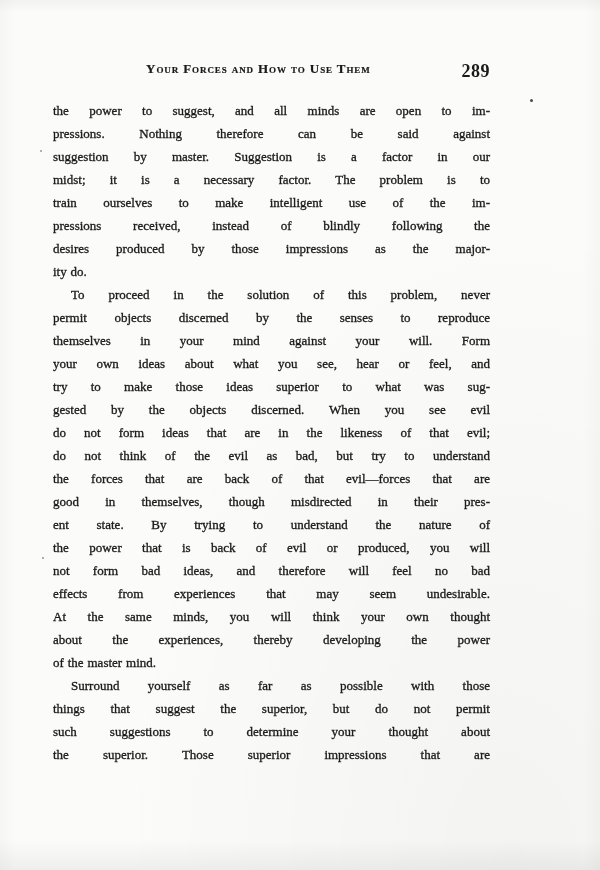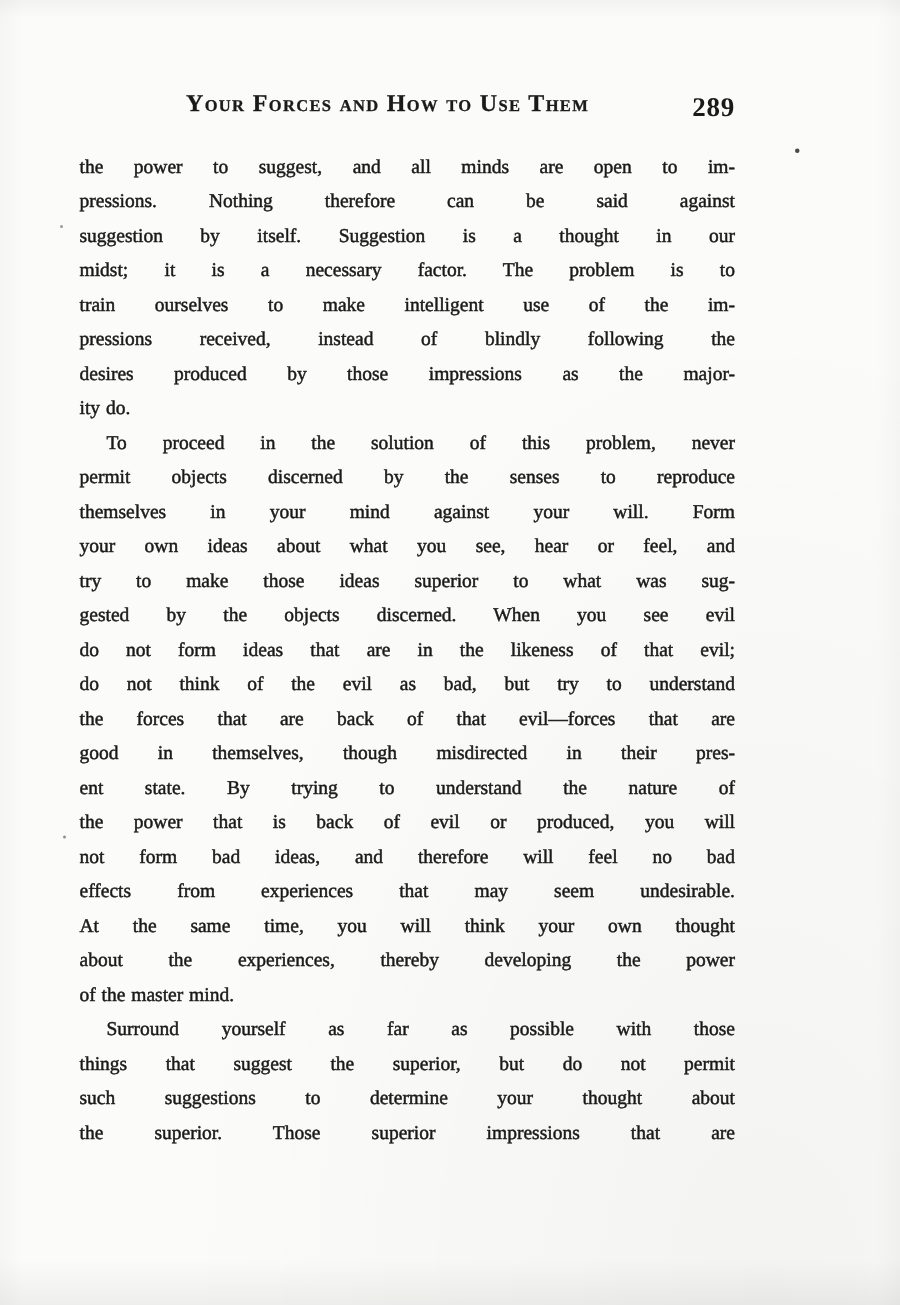--- a/index.html
+++ b/index.html
@@ -34,21 +34,21 @@
     left: 53px;
     width: 437px;
     height: 21px;
   }
   .running-head .title {
     position: absolute;
     left: 47%;
     transform: translateX(-50%);
     font-variant: small-caps;
     font-weight: bold;
-    font-size: 16px;
+    font-size: 13px;
     letter-spacing: 0.9px;
     white-space: nowrap;
     -webkit-text-stroke: 0.2px #1a1a1a;
   }
   .running-head .folio {
     position: absolute;
     right: 0;
     top: 0;
     font-weight: bold;
     font-size: 18px;
@@ -93,21 +93,21 @@
   <header class="running-head">
     <span class="title">Your Forces and How to Use Them</span>
     <span class="folio">289</span>
   </header>
 
   <main class="page-body">
 
   <div class="para">
         <div class="line">the power to suggest, and all minds are open to im-</div>
         <div class="line">pressions. Nothing therefore can be said against</div>
-        <div class="line">suggestion by itself. Suggestion is a thought in our</div>
+        <div class="line">suggestion by master. Suggestion is a factor in our</div>
         <div class="line">midst; it is a necessary factor. The problem is to</div>
         <div class="line">train ourselves to make intelligent use of the im-</div>
         <div class="line">pressions received, instead of blindly following the</div>
         <div class="line">desires produced by those impressions as the major-</div>
         <div class="line flush">ity do.</div>
       </div>
       <div class="para indented">
         <div class="line">To proceed in the solution of this problem, never</div>
         <div class="line">permit objects discerned by the senses to reproduce</div>
         <div class="line">themselves in your mind against your will. Form</div>
@@ -115,21 +115,21 @@
         <div class="line">try to make those ideas superior to what was sug-</div>
         <div class="line">gested by the objects discerned. When you see evil</div>
         <div class="line">do not form ideas that are in the likeness of that evil;</div>
         <div class="line">do not think of the evil as bad, but try to understand</div>
         <div class="line">the forces that are back of that evil—forces that are</div>
         <div class="line">good in themselves, though misdirected in their pres-</div>
         <div class="line">ent state. By trying to understand the nature of</div>
         <div class="line">the power that is back of evil or produced, you will</div>
         <div class="line">not form bad ideas, and therefore will feel no bad</div>
         <div class="line">effects from experiences that may seem undesirable.</div>
-        <div class="line">At the same time, you will think your own thought</div>
+        <div class="line">At the same minds, you will think your own thought</div>
         <div class="line">about the experiences, thereby developing the power</div>
         <div class="line flush">of the master mind.</div>
       </div>
       <div class="para indented">
         <div class="line">Surround yourself as far as possible with those</div>
         <div class="line">things that suggest the superior, but do not permit</div>
         <div class="line">such suggestions to determine your thought about</div>
         <div class="line">the superior. Those superior impressions that are</div>
       </div>
     </main>

